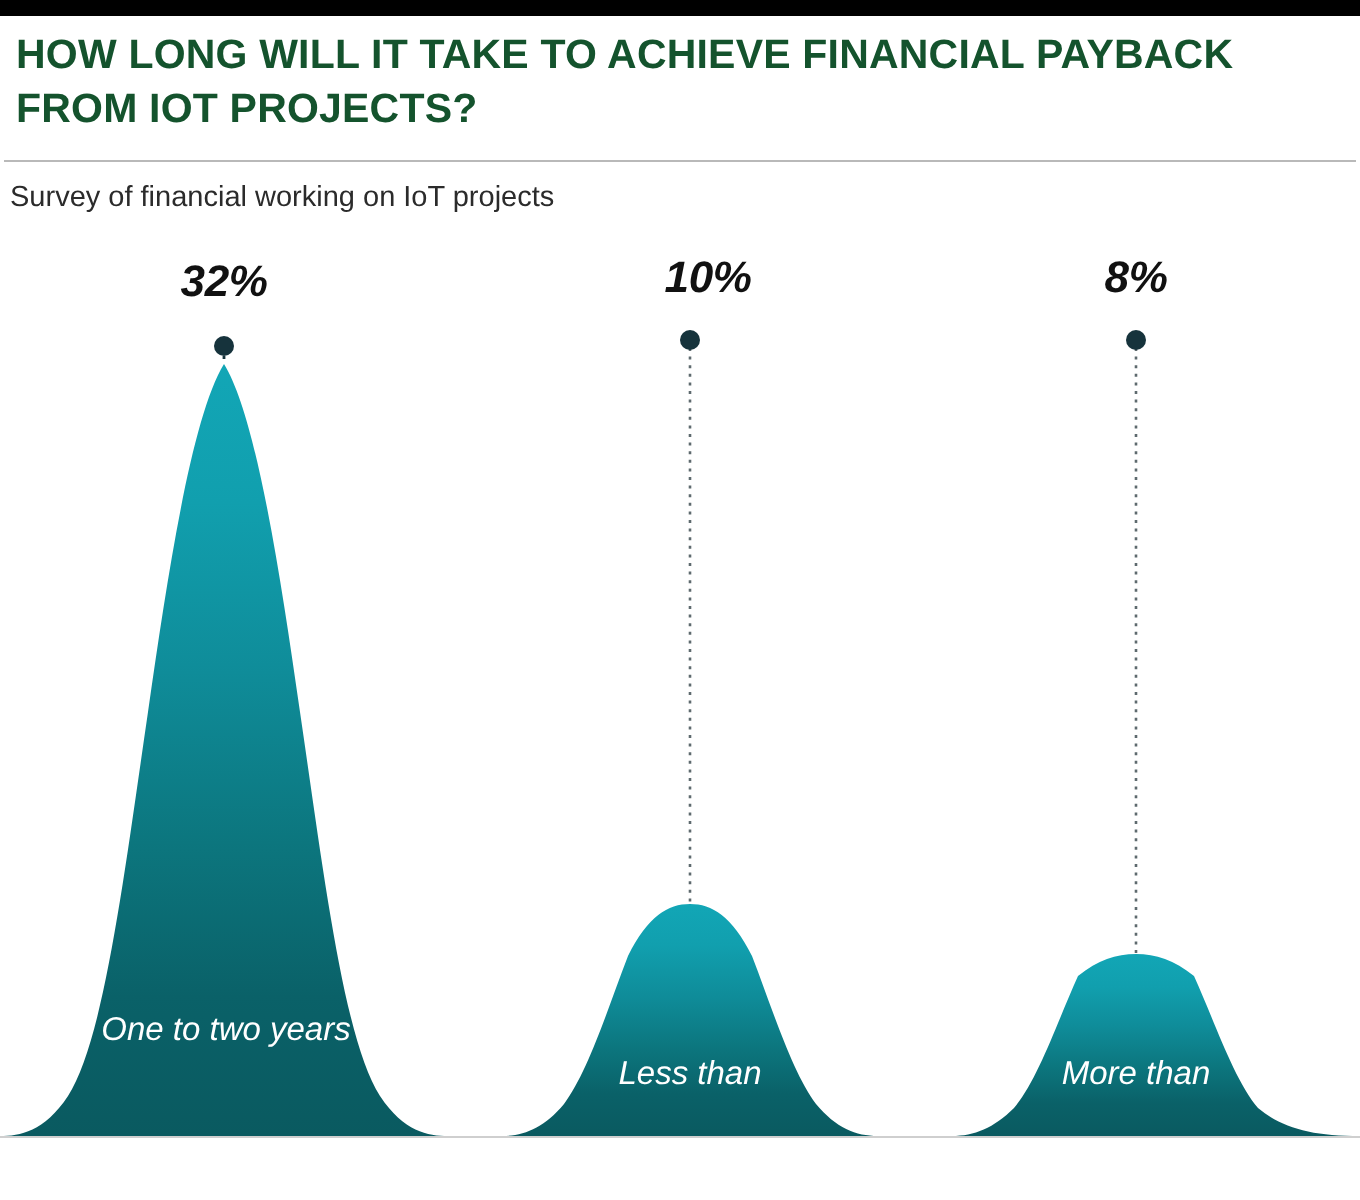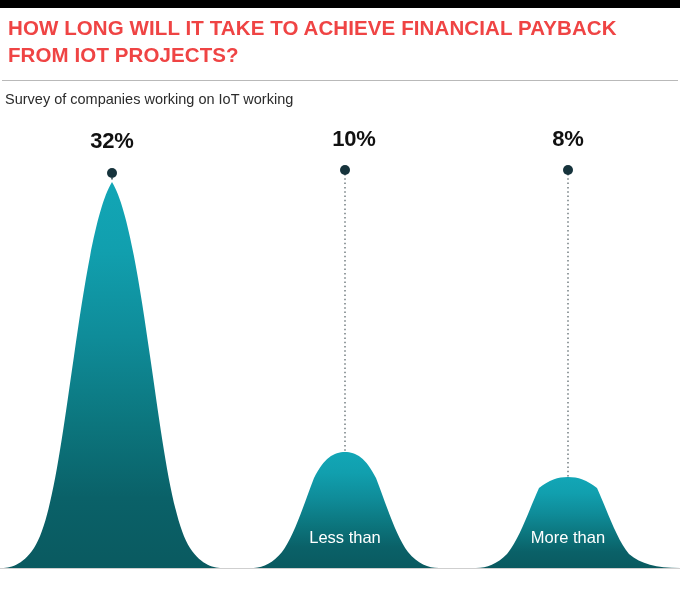--- a/index.html
+++ b/index.html
@@ -27,21 +27,21 @@
 
   .title {
     position: absolute;
     left: 8px;
     top: 14px;
     width: 668px;
     font-size: 20.5px;
     font-weight: bold;
     line-height: 27px;
     letter-spacing: 0.1px;
-    color: #ef4444;
+    color: #14532d;
     text-transform: uppercase;
   }
 
   .divider {
     position: absolute;
     left: 2px;
     top: 80px;
     width: 676px;
     height: 1px;
     background: #b9b9b9;
@@ -56,20 +56,21 @@
     color: #2b2b2b;
     line-height: 19px;
   }
 
   .chart-area {
     position: absolute;
     left: 0;
     top: 108px;
     width: 680px;
     height: 462px;
+    font-style: italic;
   }
 
   .chart-svg {
     position: absolute;
     left: 0;
     top: 0;
     display: block;
   }
 
   .peak-label {
@@ -104,21 +105,21 @@
 </style>
 </head>
 <body>
 
 <div class="top-bar"></div>
 
 <div class="title">How long will it take to achieve financial payback from IoT projects?</div>
 
 <div class="divider"></div>
 
-<div class="subtitle">Survey of companies working on IoT working</div>
+<div class="subtitle">Survey of financial working on IoT projects</div>
 
 <div class="chart-area">
   <svg class="chart-svg" width="680" height="462" viewBox="0 0 680 462">
     <defs>
       <linearGradient id="tealGrad" x1="0" y1="0" x2="0" y2="1">
         <stop offset="0%" stop-color="#12A6B6"></stop>
         <stop offset="18%" stop-color="#119FAE"></stop>
         <stop offset="40%" stop-color="#0F8C99"></stop>
         <stop offset="62%" stop-color="#0C767E"></stop>
         <stop offset="82%" stop-color="#0A6168"></stop>
@@ -162,20 +163,21 @@
     <circle cx="345" cy="62" r="5" fill="#16333C"></circle>
 
     <line x1="568" y1="66" x2="568" y2="369" stroke="#5e6a6e" stroke-width="1.3" stroke-dasharray="1.5 2.8"></line>
     <circle cx="568" cy="62" r="5" fill="#16333C"></circle>
   </svg>
 
   <div class="peak-label" style="left:112px; top:20px;">32%</div>
   <div class="peak-label" style="left:354px; top:18px;">10%</div>
   <div class="peak-label" style="left:568px; top:18px;">8%</div>
 
+  <div class="curve-label" style="left:113px; top:396px;">One to two years</div>
 
   <div class="curve-label" style="left:345px; top:396px;">
     <span>Less than</span><br>
     <span>a year</span>
   </div>
 
   <div class="curve-label" style="left:568px; top:396px;">
     <span>More than</span><br>
     <span>five years</span>
   </div>

